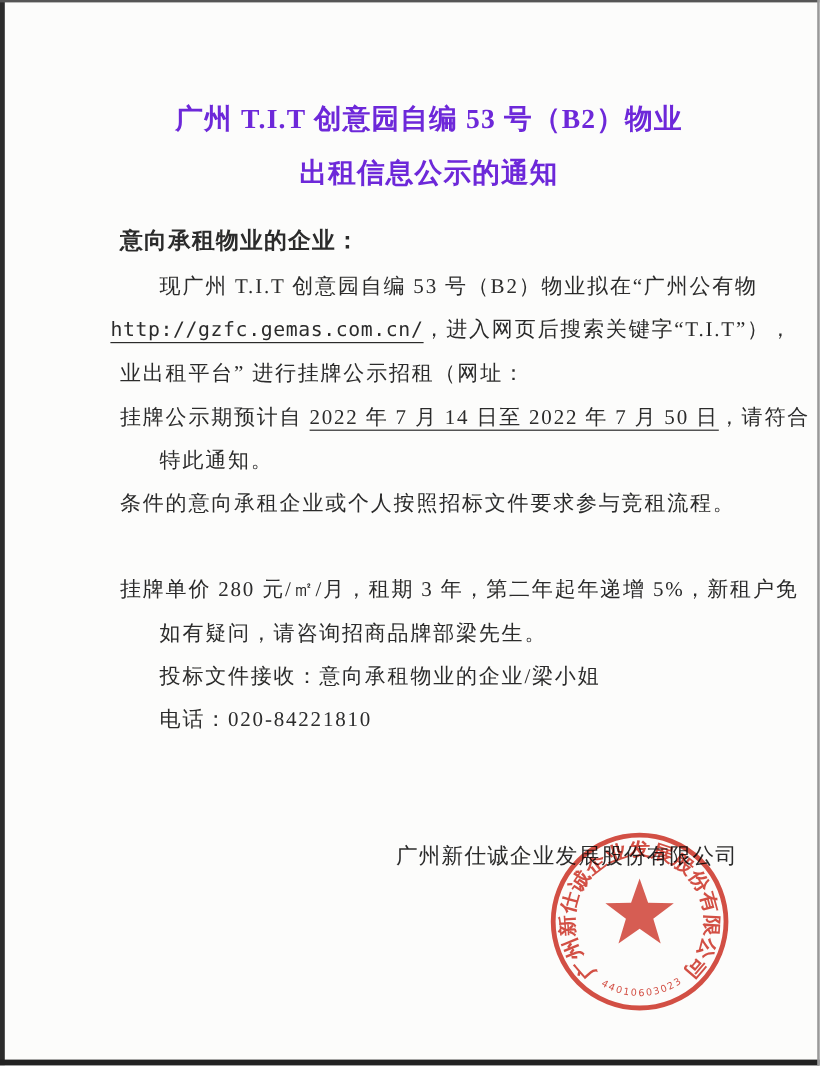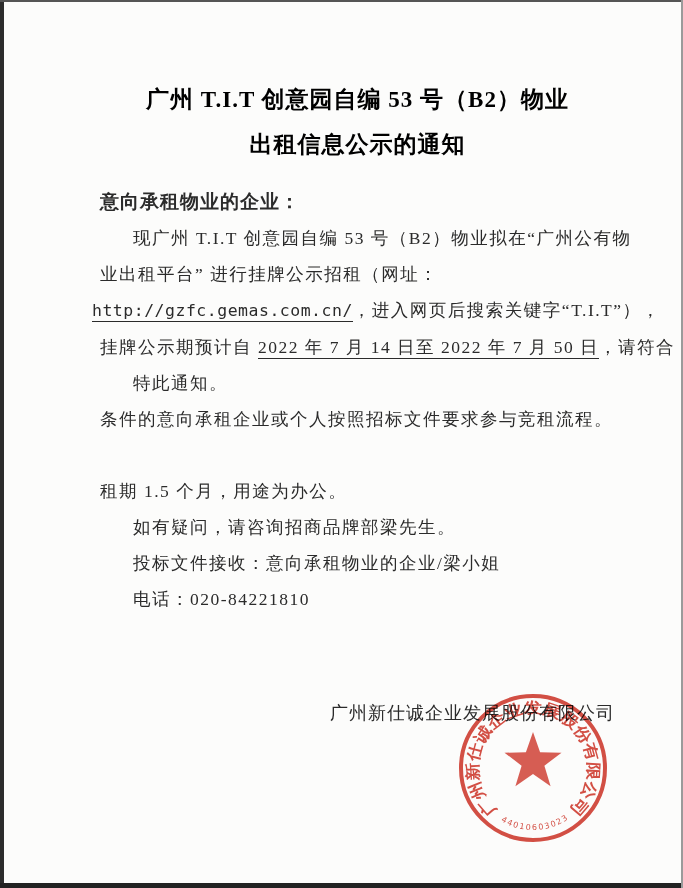--- a/index.html
+++ b/index.html
@@ -14,21 +14,21 @@
   
   .edge-left   { position:absolute; left:0; top:0; width:4px;  height:888px; background:#2c2c2c; }
   .edge-bottom { position:absolute; left:0; bottom:0; width:683px; height:5px; background:#222; }
   .edge-top    { position:absolute; left:0; top:0; width:683px; height:2px; background:#555; }
   .edge-right  { position:absolute; right:0; top:0; width:2px; height:888px; background:#9a9a9a; }
 
   .content { padding: 77px 68px 0 100px; }
 
   .title-line {
     text-align:center; font-weight:bold; font-size:23px; line-height:45px;
-    color:#000000; white-space:nowrap; letter-spacing:1px;
+    color:#6d28d9; white-space:nowrap; letter-spacing:1px;
   }
   .salutation {
     margin-top:17px; font-weight:bold; font-size:19px; line-height:36px;
     white-space:nowrap; letter-spacing:1px;
   }
   .line {
     font-size:17.5px; line-height:36px; white-space:nowrap; letter-spacing:1.5px;
   }
   .indent { text-indent:33px; }
   .spacer { height:36px; }
@@ -63,30 +63,30 @@
 <div class="scan">
 
   <div class="content">
 
     <div class="title-line">广州 T.I.T 创意园自编 53 号（B2）物业</div>
     <div class="title-line">出租信息公示的通知</div>
 
     <div class="salutation">意向承租物业的企业：</div>
 
     <div class="line indent">现广州 T.I.T 创意园自编 53 号（B2）物业拟在“广州公有物</div>
+    <div class="line"><span class="u url">http://gzfc.gemas.com.cn/</span><span>，进入网页后搜索关键字“T.I.T”），</span></div>
     <div class="line">业出租平台” 进行挂牌公示招租（网址：</div>
-    <div class="line"><span class="u url">http://gzfc.gemas.com.cn/</span><span>，进入网页后搜索关键字“T.I.T”），</span></div>
     <div class="line"><span>挂牌公示期预计自 </span><span class="u">2022 年 7 月 14 日至 2022 年 7 月 50 日</span><span>，请符合</span></div>
     <div class="line indent">特此通知。</div>
 
     <div class="line">条件的意向承租企业或个人按照招标文件要求参与竞租流程。</div>
 
     <div class="spacer"></div>
 
-    <div class="line">租期 1.5 个月，用途为办公。</div>
+    <div class="line">挂牌单价 280 元/㎡/月，租期 3 年，第二年起年递增 5%，新租户免</div>
 
     <div class="line indent">如有疑问，请咨询招商品牌部梁先生。</div>
     <div class="line indent">投标文件接收：意向承租物业的企业/梁小姐</div>
     <div class="line indent">电话：020-84221810</div>
 
     <div class="sig-company">广州新仕诚企业发展股份有限公司</div>
   </div>
 
   <svg class="seal" viewBox="0 0 170 170" xmlns="http://www.w3.org/2000/svg">
     <defs>

